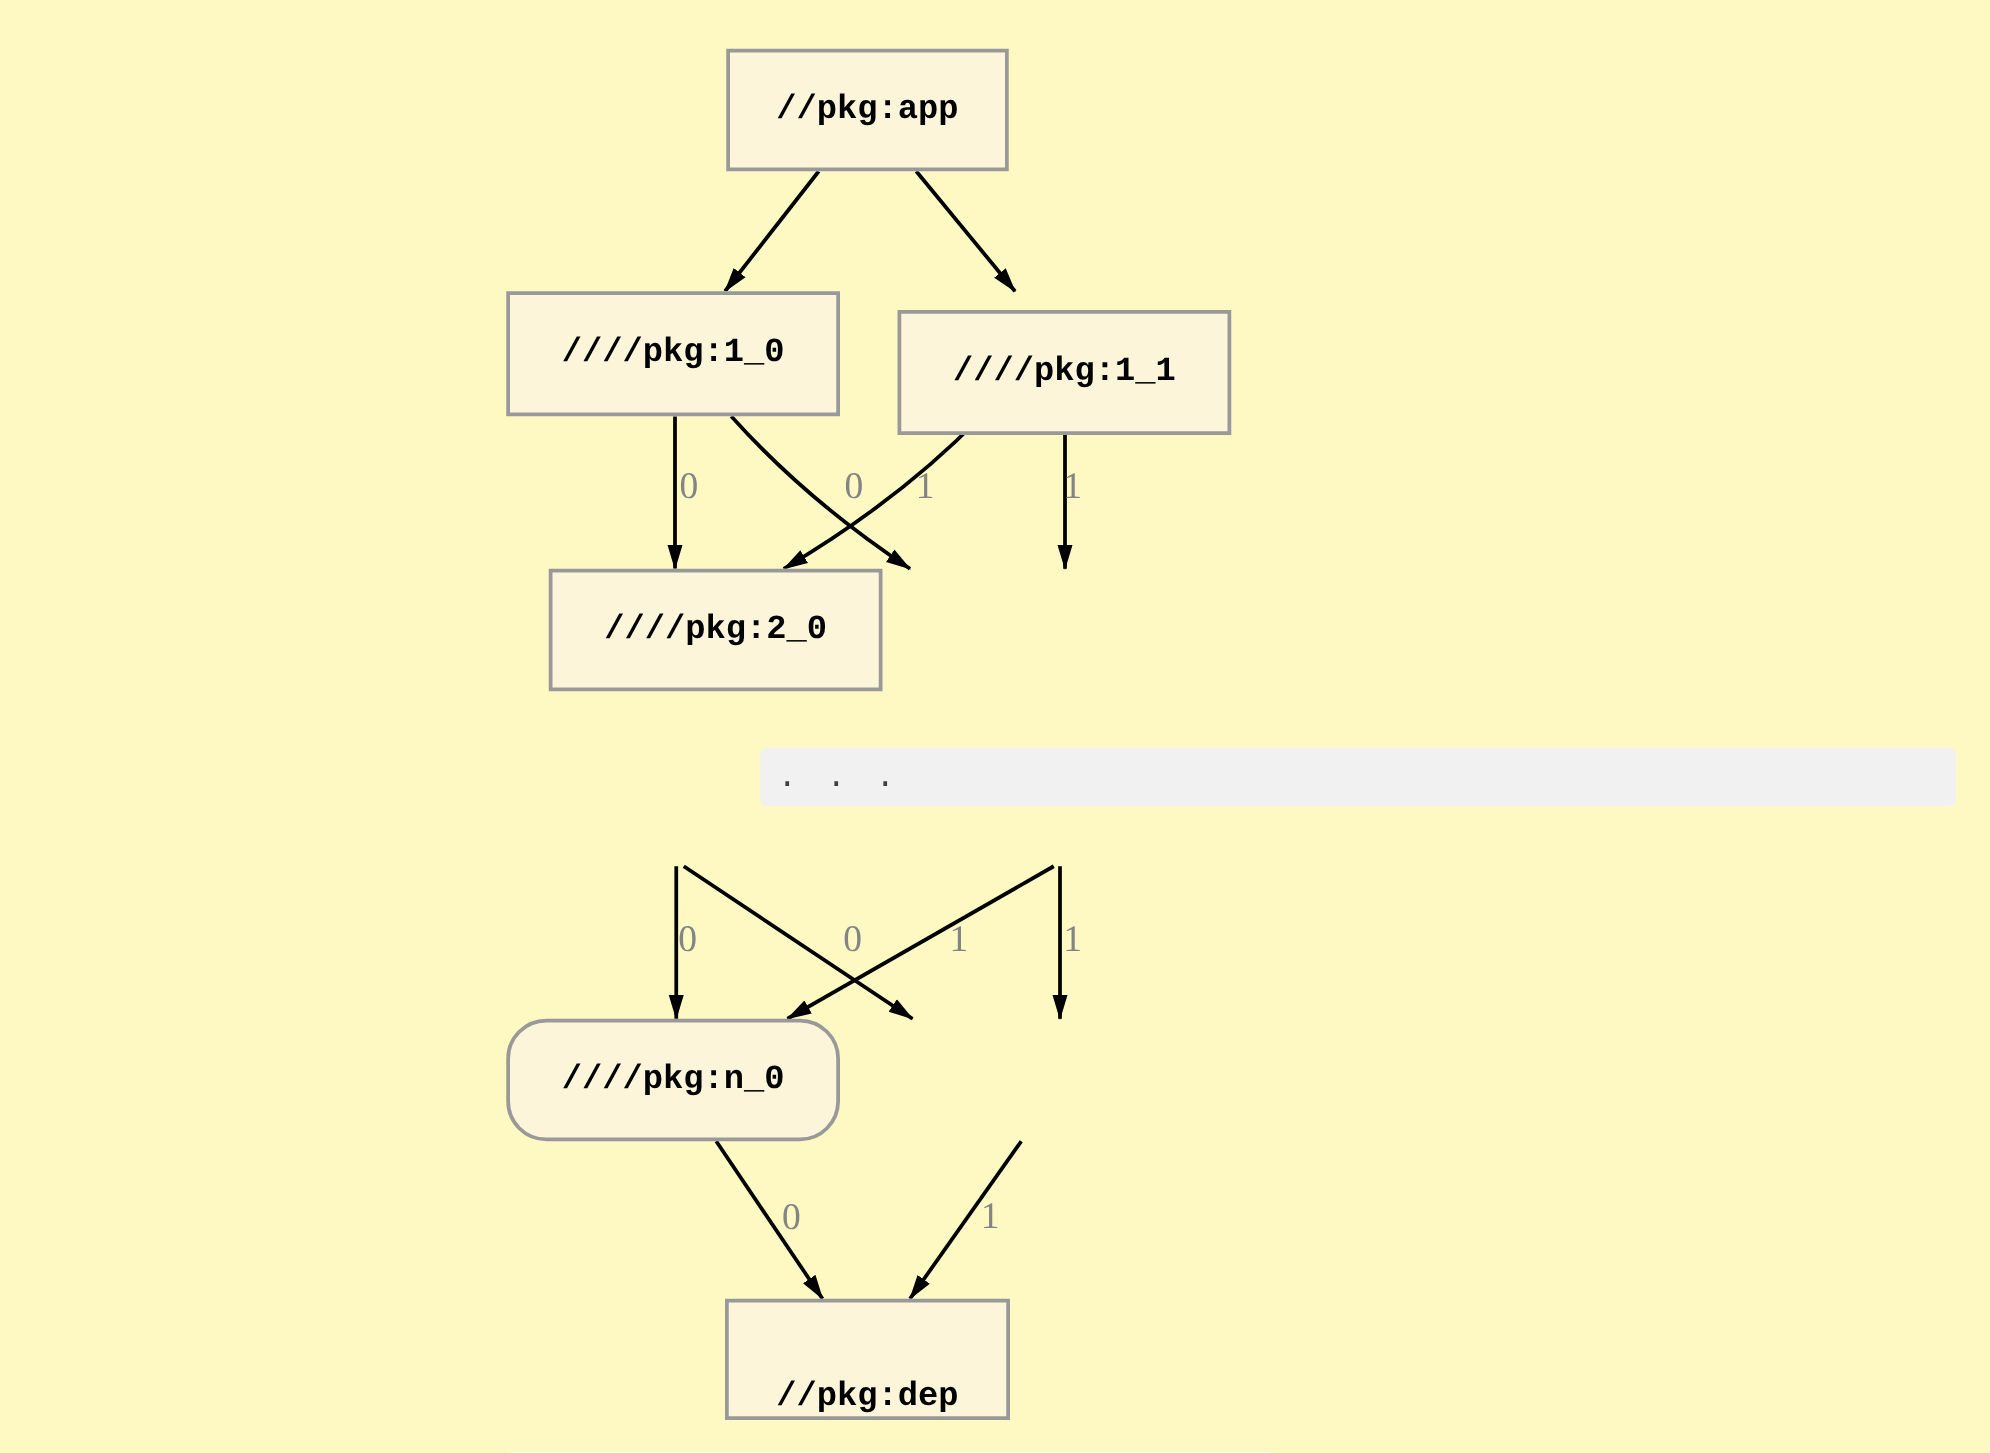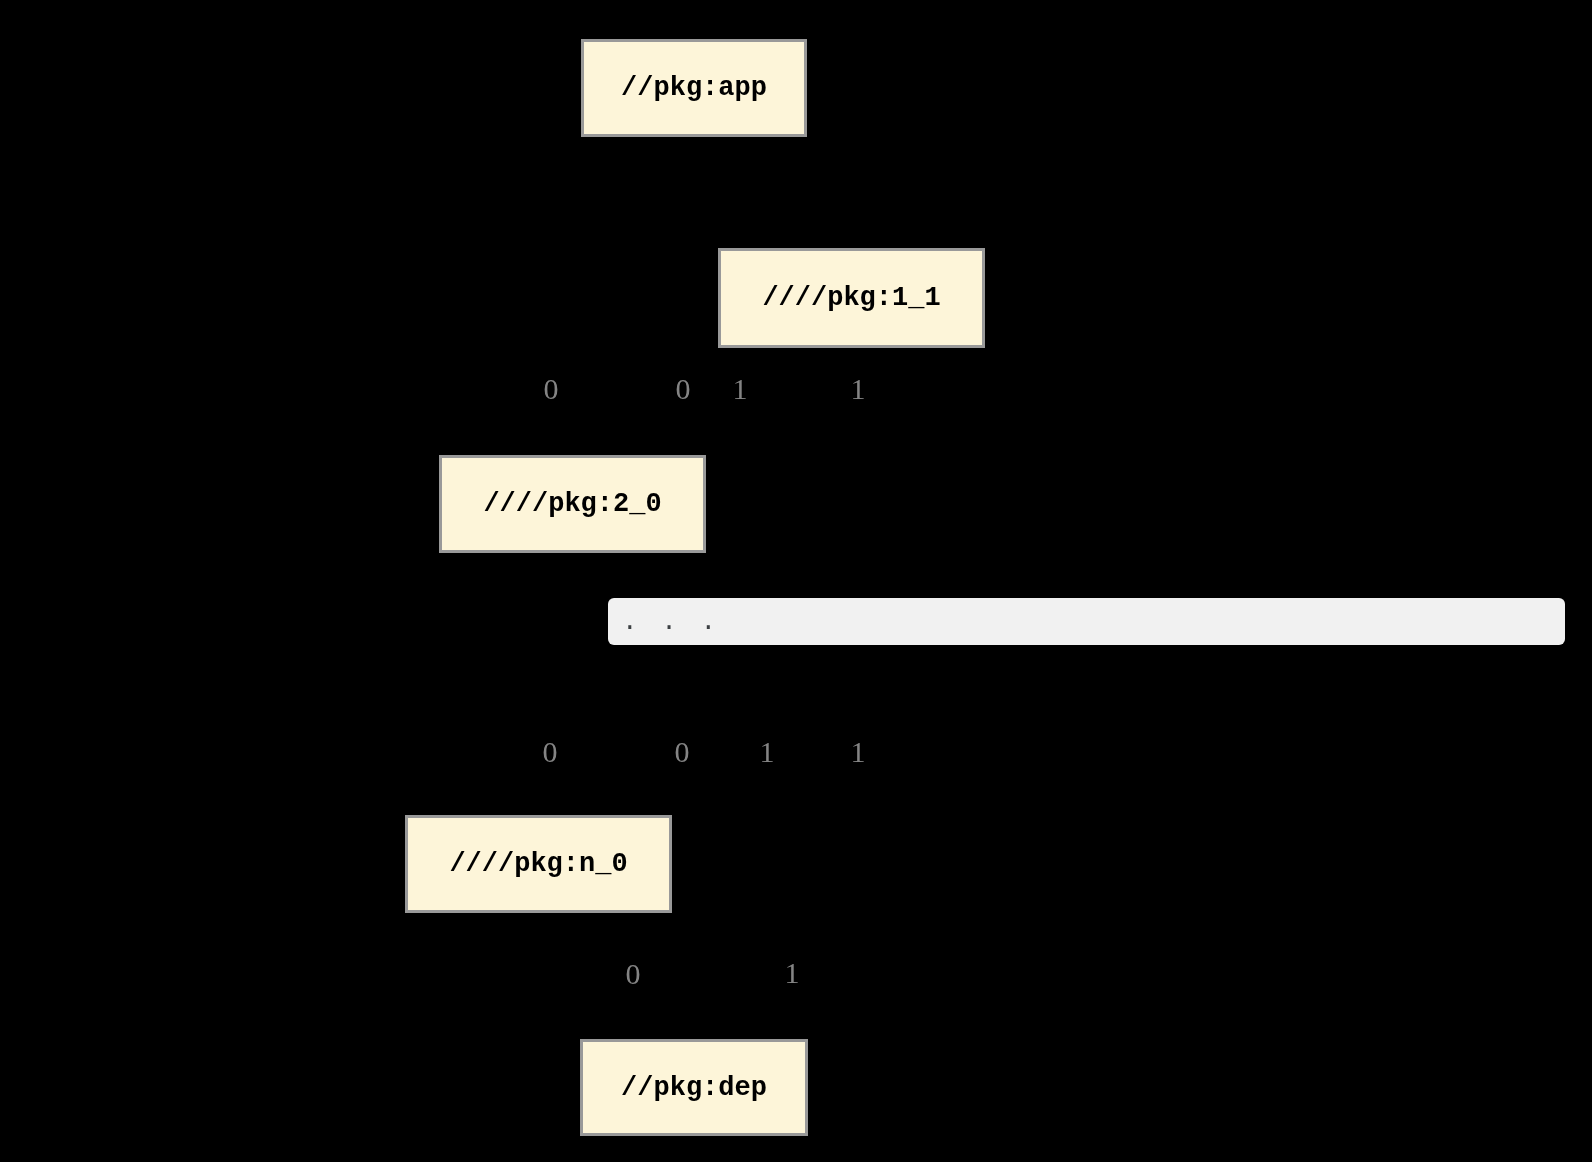--- a/index.html
+++ b/index.html
@@ -1,20 +1,20 @@
 <!DOCTYPE html>
 <html style="--node-fill: #FDF5D9; --node-border: #999999; --edge: #000000; --edge-label: #848484; --ellipsis-bg: #F1F1F1; --ellipsis-text: #3C4043;"><head>
 <meta charset="utf-8">
 <style>
   html, body { margin: 0; padding: 0; background: #ffffff; }
   .canvas {
     position: relative;
     width: 1592px;
     height: 1162px;
-    background: #000000;
+    background: #fef9c3;
     overflow: hidden;
     font-family: "Liberation Sans", sans-serif;
   }
   .edge-layer { position: absolute; left: 0; top: 0; }
   .edge {
     stroke: var(--edge, #000000);
     stroke-width: 3;
     fill: none;
   }
   .arrowhead { fill: var(--edge, #000000); }
@@ -88,40 +88,43 @@
     <path class="edge" d="M848,693 L848,815" marker-end="url(#arrow)"></path>
 
     <path class="edge" d="M573,913 L658,1039" marker-end="url(#arrow)"></path>
     <path class="edge" d="M817,913 L728,1039" marker-end="url(#arrow)"></path>
   </svg>
 
   <div class="node" style="left:581px; top:39px; width:226px; height:98px;">
     <span class="node-label">//pkg:app</span>
   </div>
 
+  <div class="node" style="left:405px; top:233px; width:267px; height:100px;">
+    <span class="node-label">////pkg:1_0</span>
+  </div>
 
   <div class="node" style="left:718px; top:248px; width:267px; height:100px;">
     <span class="node-label">////pkg:1_1</span>
   </div>
 
   <div class="node" style="left:405px; top:455px; width:267px; height:98px;margin-left:34px;">
     <span class="node-label">////pkg:2_0</span>
   </div>
 
 
   <div class="ellipsis-band">
     <span class="ellipsis-text">. . .</span>
   </div>
 
-  <div class="node" style="left:405px; top:815px; width:267px; height:98px;">
+  <div class="node" style="left:405px; top:815px; width:267px; height:98px;border-radius:32px;">
     <span class="node-label">////pkg:n_0</span>
   </div>
 
 
-  <div class="node" style="left:580px; top:1039px; width:228px; height:97px;">
+  <div class="node" style="left:580px; top:1039px; width:228px; height:97px;align-items:flex-end;">
     <span class="node-label">//pkg:dep</span>
   </div>
 
   <div class="edge-label" style="left:551px; top:389px;">0</div>
   <div class="edge-label" style="left:683px; top:389px;">0</div>
   <div class="edge-label" style="left:740px; top:389px;">1</div>
   <div class="edge-label" style="left:858px; top:389px;">1</div>
 
   <div class="edge-label" style="left:550px; top:752px;">0</div>
   <div class="edge-label" style="left:682px; top:752px;">0</div>

